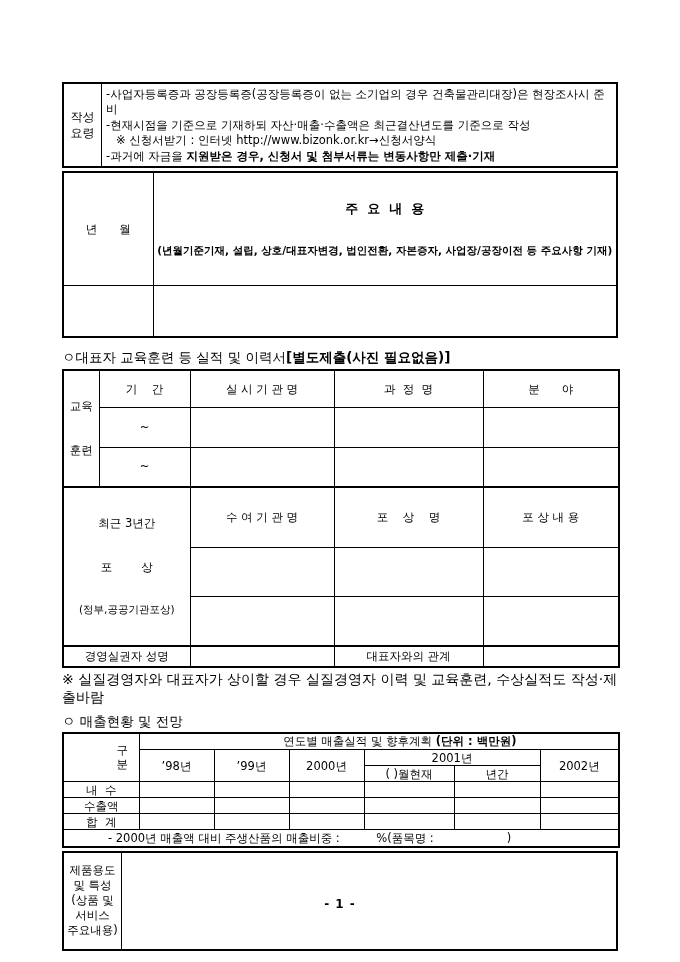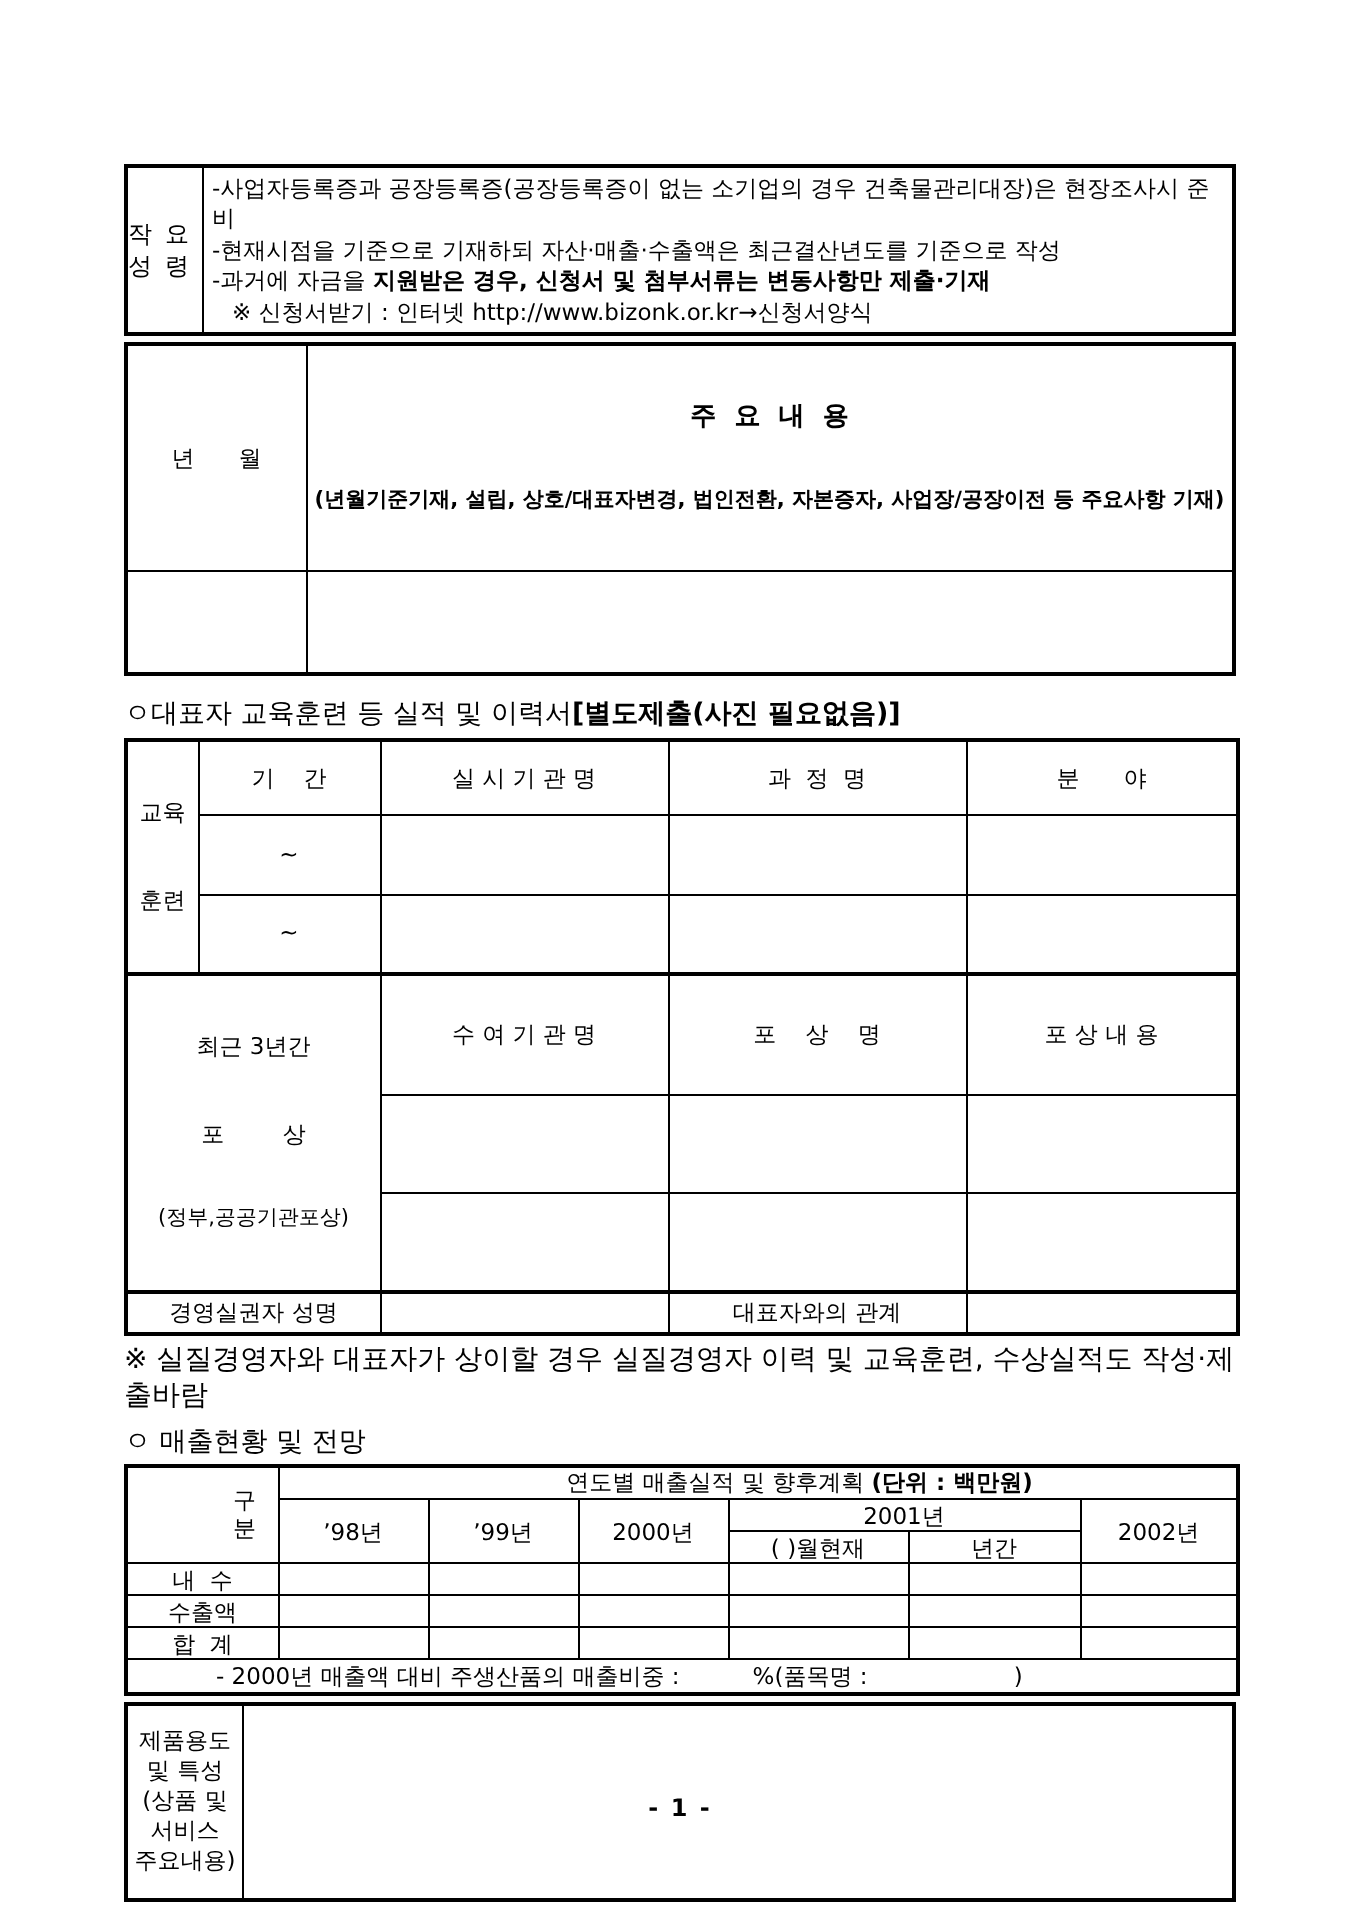--- a/index.html
+++ b/index.html
@@ -6,21 +6,21 @@
   html,body { background:#fff; }
   body {
     width:680px; height:962px; position:relative;
     font-family:"DejaVu Sans","Liberation Sans",sans-serif;
     color:#000; font-size:11.5px;
   }
   .page { position:absolute; inset:0; padding:82px 62px 0 62px; }
 
   
   .gbox { display:flex; border:2px solid #000; min-height:86px; line-height:1.34; }
-  .gbox-label { width:38px; border-right:1px solid #000; display:flex; flex-direction:row;
+  .gbox-label { width:38px; border-right:1px solid #000; display:flex; flex-direction:column;
                 justify-content:center; align-items:center; font-size:12px; }
   .gbox-body { flex:1; padding:3px 0 2px 4px; }
   .g-item { white-space:pre-wrap; }
   .g-note { padding-left:10px; }
   b { font-weight:bold; }
 
   
   .sec-title { font-size:13.5px; margin-top:8px; line-height:1.2; }
   .sec-title .small { font-size:11px; }
   .sec-title .big { font-size:14px; }
@@ -58,22 +58,22 @@
 <div class="page">
 
   <div class="gbox">
     <div class="gbox-label">
       <span>작성</span>
       <span>요령</span>
     </div>
     <div class="gbox-body">
       <div class="g-item">-사업자등록증과 공장등록증(공장등록증이 없는 소기업의 경우 건축물관리대장)은 현장조사시 준비</div>
       <div class="g-item">-현재시점을 기준으로 기재하되 자산·매출·수출액은 최근결산년도를 기준으로 작성</div>
+      <div class="g-item g-note">※ 신청서받기 : 인터넷 http://www.bizonk.or.kr→신청서양식</div>
       <div class="g-item"><span>-과거에 자금을 </span><b>지원받은 경우, 신청서 및 첨부서류는 변동사항만 제출·기재</b></div>
-      <div class="g-item g-note">※ 신청서받기 : 인터넷 http://www.bizonk.or.kr→신청서양식</div>
     </div>
   </div>
 
   <table style="margin-top:3px">
     <colgroup>
         <col style="width:90px">
         <col>
       </colgroup>
     <tbody>
         <tr>

